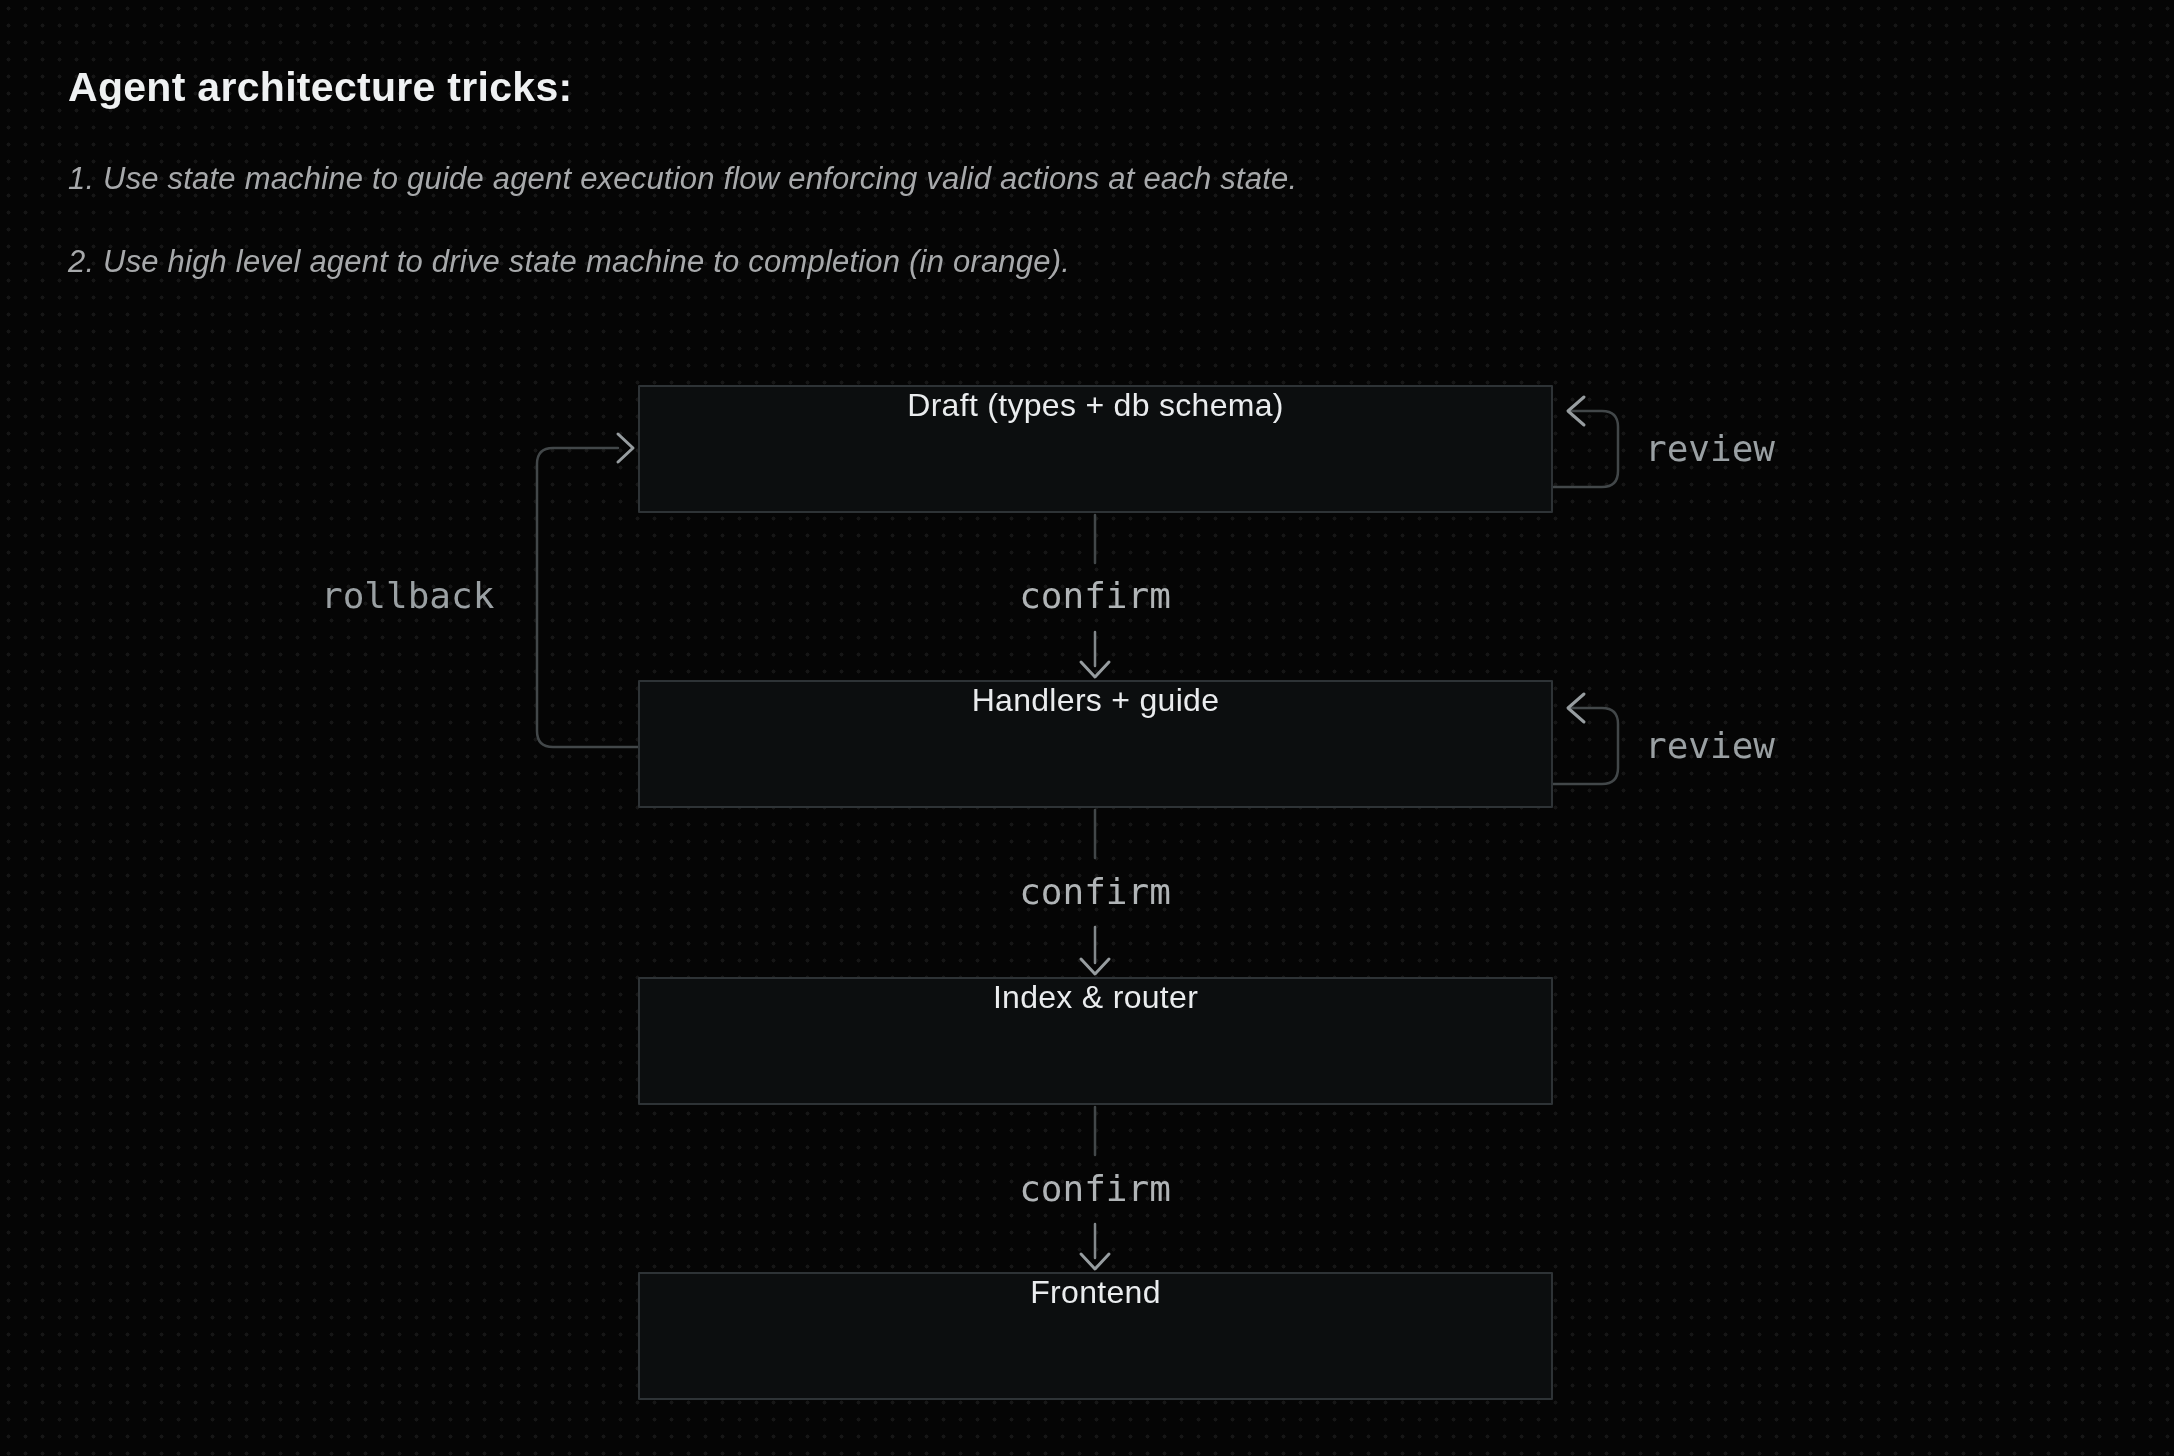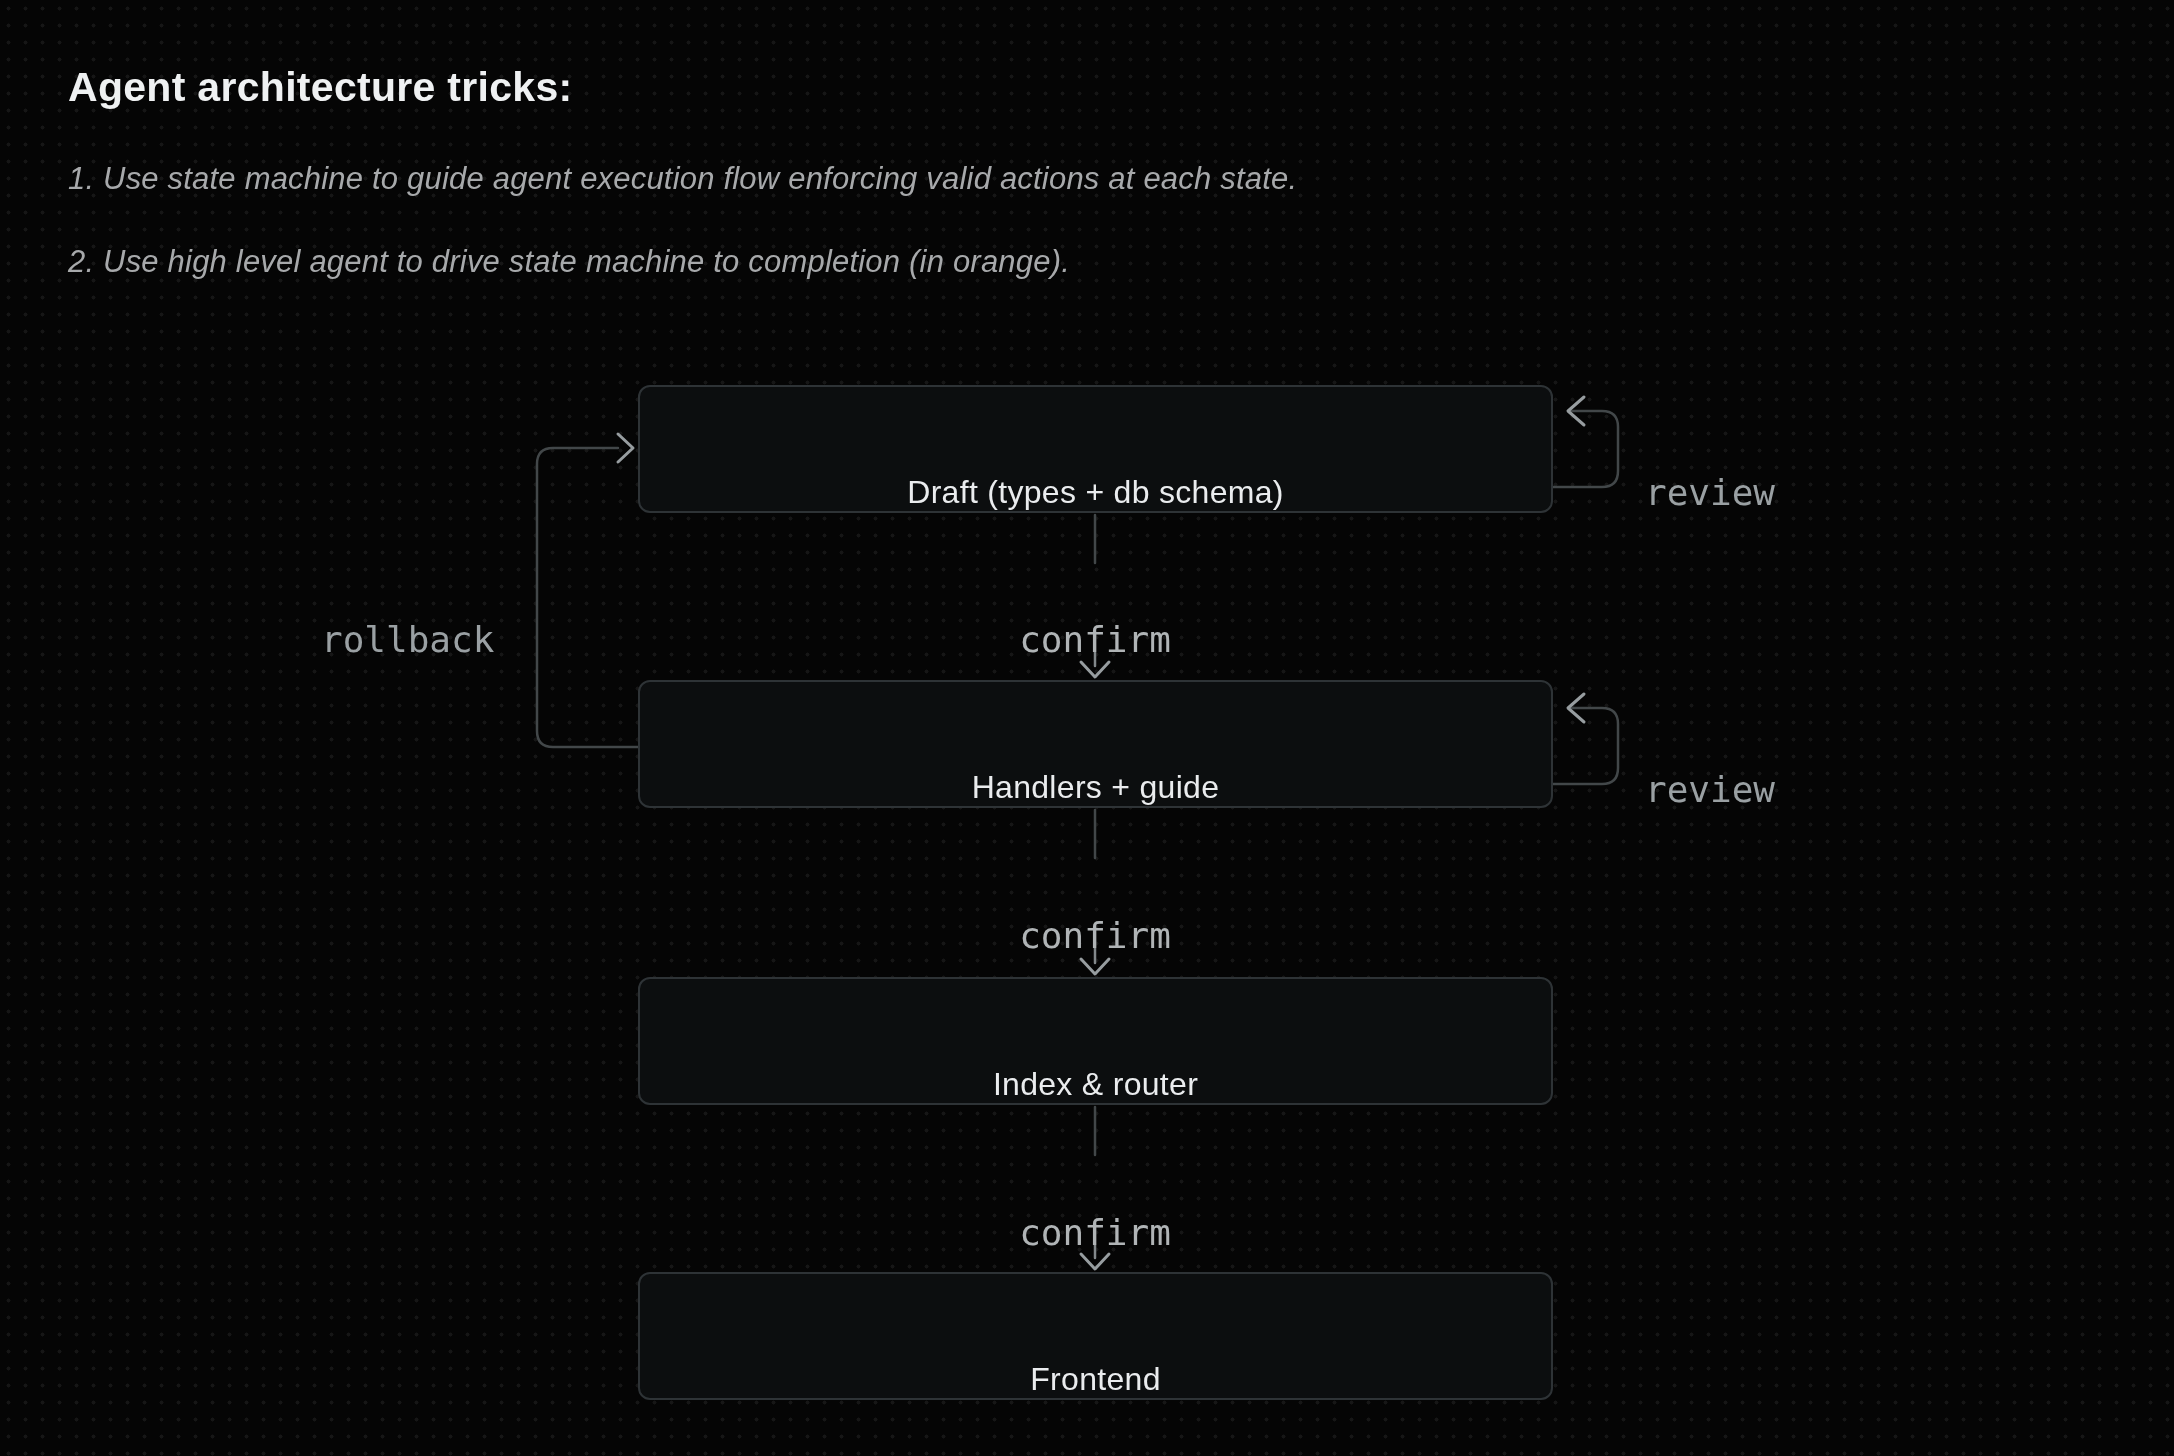--- a/index.html
+++ b/index.html
@@ -29,33 +29,33 @@
   .wires{position:absolute;left:0;top:0;width:2174px;height:1456px;}
   .wire{stroke:#424749;stroke-width:2.5;fill:none;stroke-linecap:round;stroke-linejoin:round;}
   .wire-bright{stroke:#82888b;stroke-width:2.5;fill:none;stroke-linecap:round;}
   .head{stroke:#979da0;stroke-width:3;fill:none;stroke-linecap:round;stroke-linejoin:round;}
 
   .node{
     position:absolute;left:638px;width:915px;height:128px;
     box-sizing:border-box;
     background:#0c0e0f;
     border:2px solid #2e3336;
-    border-radius:12px;
-    display:flex;align-items:flex-end;justify-content:center;
+    border-radius:1px;
+    display:flex;align-items:flex-start;justify-content:center;
     font-size:32px;color:#eaecee;letter-spacing:.3px;
   }
   .node1{top:385px}
   .node2{top:680px}
   .node3{top:977px}
   .node4{top:1272px}
 
   .elabel{
     position:absolute;
     font-family:"DejaVu Sans Mono","Liberation Mono",monospace;
-    font-size:36px;line-height:46px;color:#9aa0a3;white-space:pre;margin-top:44px;
+    font-size:36px;line-height:46px;color:#9aa0a3;white-space:pre;
   }
   .confirm{color:#b0b4b6;width:200px;text-align:center;left:995px;}
   .c1{top:573px}
   .c2{top:869px}
   .c3{top:1166px}
   .r1{left:1645px;top:426px}
   .r2{left:1645px;top:723px}
   .rb{left:321px;top:573px}
 </style>
 </head>

